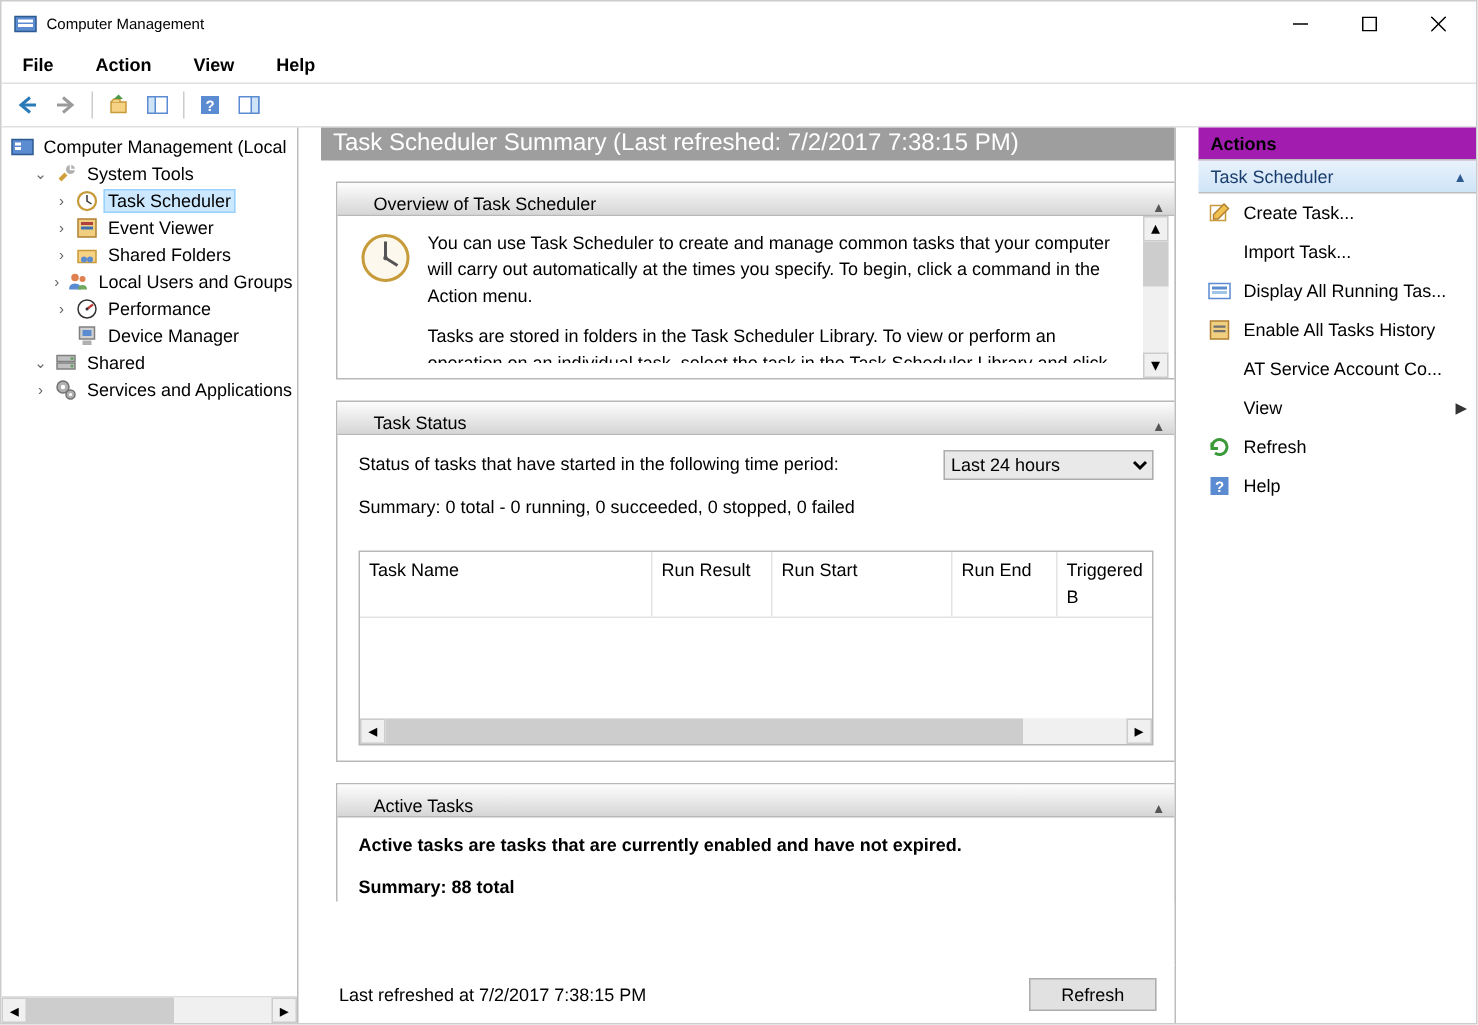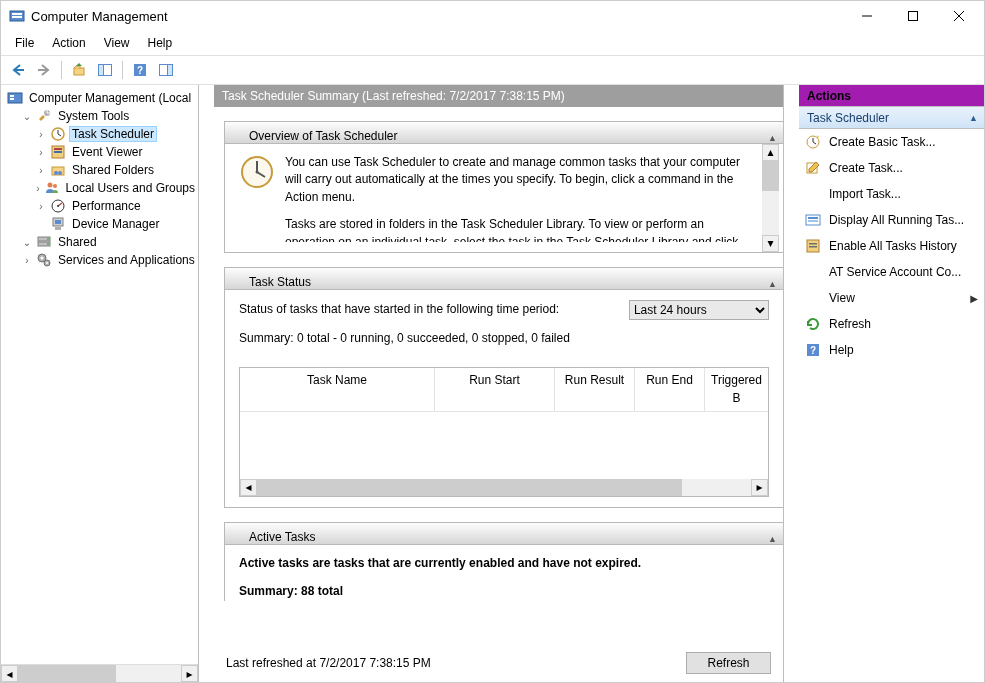--- a/index.html
+++ b/index.html
@@ -1,44 +1,44 @@
 <!DOCTYPE html>
 <html><head>
 <meta charset="utf-8">
 <style>
 * { box-sizing: border-box; margin: 0; padding: 0; }
 body { font-family: "Segoe UI", Tahoma, sans-serif; font-size: 12px; background: #fff; width: 985px; height: 683px; overflow: hidden; display: flex; flex-direction: column; border: 1px solid #ccc; }
 .titlebar { display: flex; align-items: center; height: 30px; padding: 0 2px; }
 .titlebar .ico { width: 16px; height: 16px; margin: 0 6px; }
-.titlebar .title { flex: 1; font-size: 13px; }
+.titlebar .title { flex: 1; font-size: 10px; }
 .win-btns { display: flex; }
 .win-btn { width: 46px; height: 30px; display: flex; align-items: center; justify-content: center; }
 .win-btn svg { width: 10px; height: 10px; }
-.menubar { display: flex; gap: 2px; padding: 2px 6px; }
+.menubar { display: flex; gap: 12px; padding: 2px 6px; font-weight: bold; }
 .menubar span { padding: 3px 8px; }
 .toolbar { display: flex; gap: 4px; padding: 3px 6px; border-top: 1px solid #e0e0e0; border-bottom: 1px solid #e0e0e0; align-items: center; }
 .toolbar .tbtn { width: 22px; height: 22px; display: flex; align-items: center; justify-content: center; border: 1px solid transparent; }
 .toolbar .sep { width: 1px; height: 18px; background: #ccc; margin: 0 2px; }
 .main { flex: 1; display: flex; min-height: 0; gap: 15px; }
 .tree-pane { width: 198px; border-right: 1px solid #bdbdbd; overflow: hidden; display:flex; flex-direction:column; }
 .tree { padding: 4px 0 4px 4px; white-space: nowrap; flex:1; overflow:auto; }
 .tree-item { display: flex; align-items: center; height: 18px; gap: 3px; padding-left: 2px; }
 .tree-item .exp { width: 12px; text-align: center; color: #666; font-size: 10px; }
 .tree-item .ico { width: 16px; height: 16px; flex-shrink: 0; }
 .tree-item .lbl { padding: 0 3px; }
 .tree-item.selected .lbl { background: #cce8ff; border:1px solid #99d1ff; padding:0 2px; }
 .ind1 { margin-left: 14px; }
 .ind2 { margin-left: 28px; }
 .hscroll { height:18px; background:#f0f0f0; border-top:1px solid #ddd; display:flex; }
 .hscroll .arrow { width:17px; border:1px solid #ccc; background:#f0f0f0; display:flex; align-items:center; justify-content:center; }
 .hscroll .track { flex:1; background:#f0f0f0; }
 .hscroll .thumb { height:100%; background:#cdcdcd; width:60%; }
 
 .center { flex: 1; display: flex; flex-direction: column; min-width: 0; border-right:1px solid #bdbdbd; background:#fff; position:relative; }
-.panel-title { background: #9e9e9e; color: #fff; height: 22px; display: flex; align-items: center; padding: 0 8px; font-size: 12px; }
+.panel-title { background: #9e9e9e; color: #fff; height: 22px; display: flex; align-items: center; padding: 0 8px; font-size: 16px; }
 .center-body { flex:1; overflow:hidden; padding: 0 10px; display:flex; }
 .center-inner { flex:1; display:flex; flex-direction:column; }
 .vscroll { width:17px; display:flex; flex-direction:column; margin-left:4px; }
 .vscroll .arrow { height:17px; border:1px solid #ccc; background:#f0f0f0; display:flex; align-items:center; justify-content:center; }
 .vscroll .track { flex:1; background:#f0f0f0; }
 .vscroll .thumb { width:100%; background:#cdcdcd; height:15%; }
 
 .section { margin-top: 14px; border:1px solid #b8b8b8; }
 .section-header { height: 22px; background: linear-gradient(#fdfdfd,#d6d6d6); border-bottom:1px solid #b8b8b8; display:flex; align-items:flex-end; padding: 0 24px; font-size:12px; position:relative; }
 .section-header .collapse { position:absolute; right:6px; font-size:9px; color:#555; }
@@ -51,21 +51,21 @@
 .ov-scroll .arrow { height:17px; border:1px solid #ccc; background:#f0f0f0; display:flex; align-items:center; justify-content:center; }
 .ov-scroll .track { flex:1; background:#f0f0f0; }
 .ov-scroll .thumb { width:100%; height:40%; background:#cdcdcd; }
 
 .status-row { display:flex; align-items:center; margin-bottom:10px; }
 .status-row .lbl { flex:1; }
 .status-row select { width:140px; height:20px; font-size:12px; border:1px solid #adadad; background:#e9e9e9; }
 .summary-line { margin-bottom:20px; }
 .task-table { border:1px solid #b8b8b8; height:130px; display:flex; flex-direction:column; }
 .task-th { display:flex; background:#fff; border-bottom:1px solid #e3e3e3; }
-.task-th div { padding:4px 6px; border-right:1px solid #e3e3e3; font-size:12px;text-align:center; }
+.task-th div { padding:4px 6px; border-right:1px solid #e3e3e3; font-size:12px; }
 .task-tbody { flex:1; }
 .th-scroll { height:17px; background:#f0f0f0; display:flex; }
 .th-scroll .arrow { width:17px; border:1px solid #ccc; background:#f0f0f0; display:flex; align-items:center; justify-content:center; }
 .th-scroll .track { flex:1; background:#f0f0f0; }
 .th-scroll .thumb { height:100%; width:86%; background:#cdcdcd; }
 .active-body p { margin-bottom:10px; }
 
 .footer { display:flex; align-items:center; padding:8px 12px; border-top:1px solid #fff; }
 .footer .ft-lbl { flex:1; }
 .footer button { width:85px; height:22px; background:#e1e1e1; border:1px solid #adadad; font-size:12px; }
@@ -328,22 +328,22 @@
             <div class="status-row">
               <span class="lbl">Status of tasks that have started in the following time period:</span>
               <select>
                 <option>Last 24 hours</option>
               </select>
             </div>
             <div class="summary-line">Summary: 0 total - 0 running, 0 succeeded, 0 stopped, 0 failed</div>
             <div class="task-table">
               <div class="task-th">
                 <div style="width:195px">Task Name</div>
+                <div style="width:80px">Run Result</div>
                 <div style="width:120px">Run Start</div>
-                <div style="width:80px">Run Result</div>
                 <div style="width:70px">Run End</div>
                 <div style="flex:1;border-right:none">Triggered B</div>
               </div>
               <div class="task-tbody"></div>
               <div class="th-scroll">
                 <div class="arrow">◂</div>
                 <div class="track">
                     <div class="thumb"></div>
                   </div>
                 <div class="arrow">▸</div>
@@ -381,30 +381,20 @@
 
   <div class="actions">
     <div class="actions-header">Actions</div>
     <div class="actions-sub">
       <span>Task Scheduler</span>
       <span class="collapse">▲</span>
     </div>
     <div class="action-item">
       <span class="ico">
           <svg viewBox="0 0 16 16">
-            <circle cx="8" cy="8" r="6" fill="#fff" stroke="#c79a3a"></circle>
-            <path d="M8 4 L8 8 L11 10" stroke="#333" fill="none"></path>
-            <path d="M12 1 L14 3 L12 5" fill="#f0c050"></path>
-          </svg>
-        </span>
-      <span class="lbl">Create Basic Task...</span>
-    </div>
-    <div class="action-item">
-      <span class="ico">
-          <svg viewBox="0 0 16 16">
             <rect x="2" y="3" width="10" height="10" fill="#fff" stroke="#c79a3a"></rect>
             <path d="M11 2 L14 5 L7 12 L4 12 L4 9 Z" fill="#f0c050" stroke="#b08030"></path>
           </svg>
         </span>
       <span class="lbl">Create Task...</span>
     </div>
     <div class="action-item">
       <span class="sp"></span>
       <span class="lbl">Import Task...</span>
     </div>

